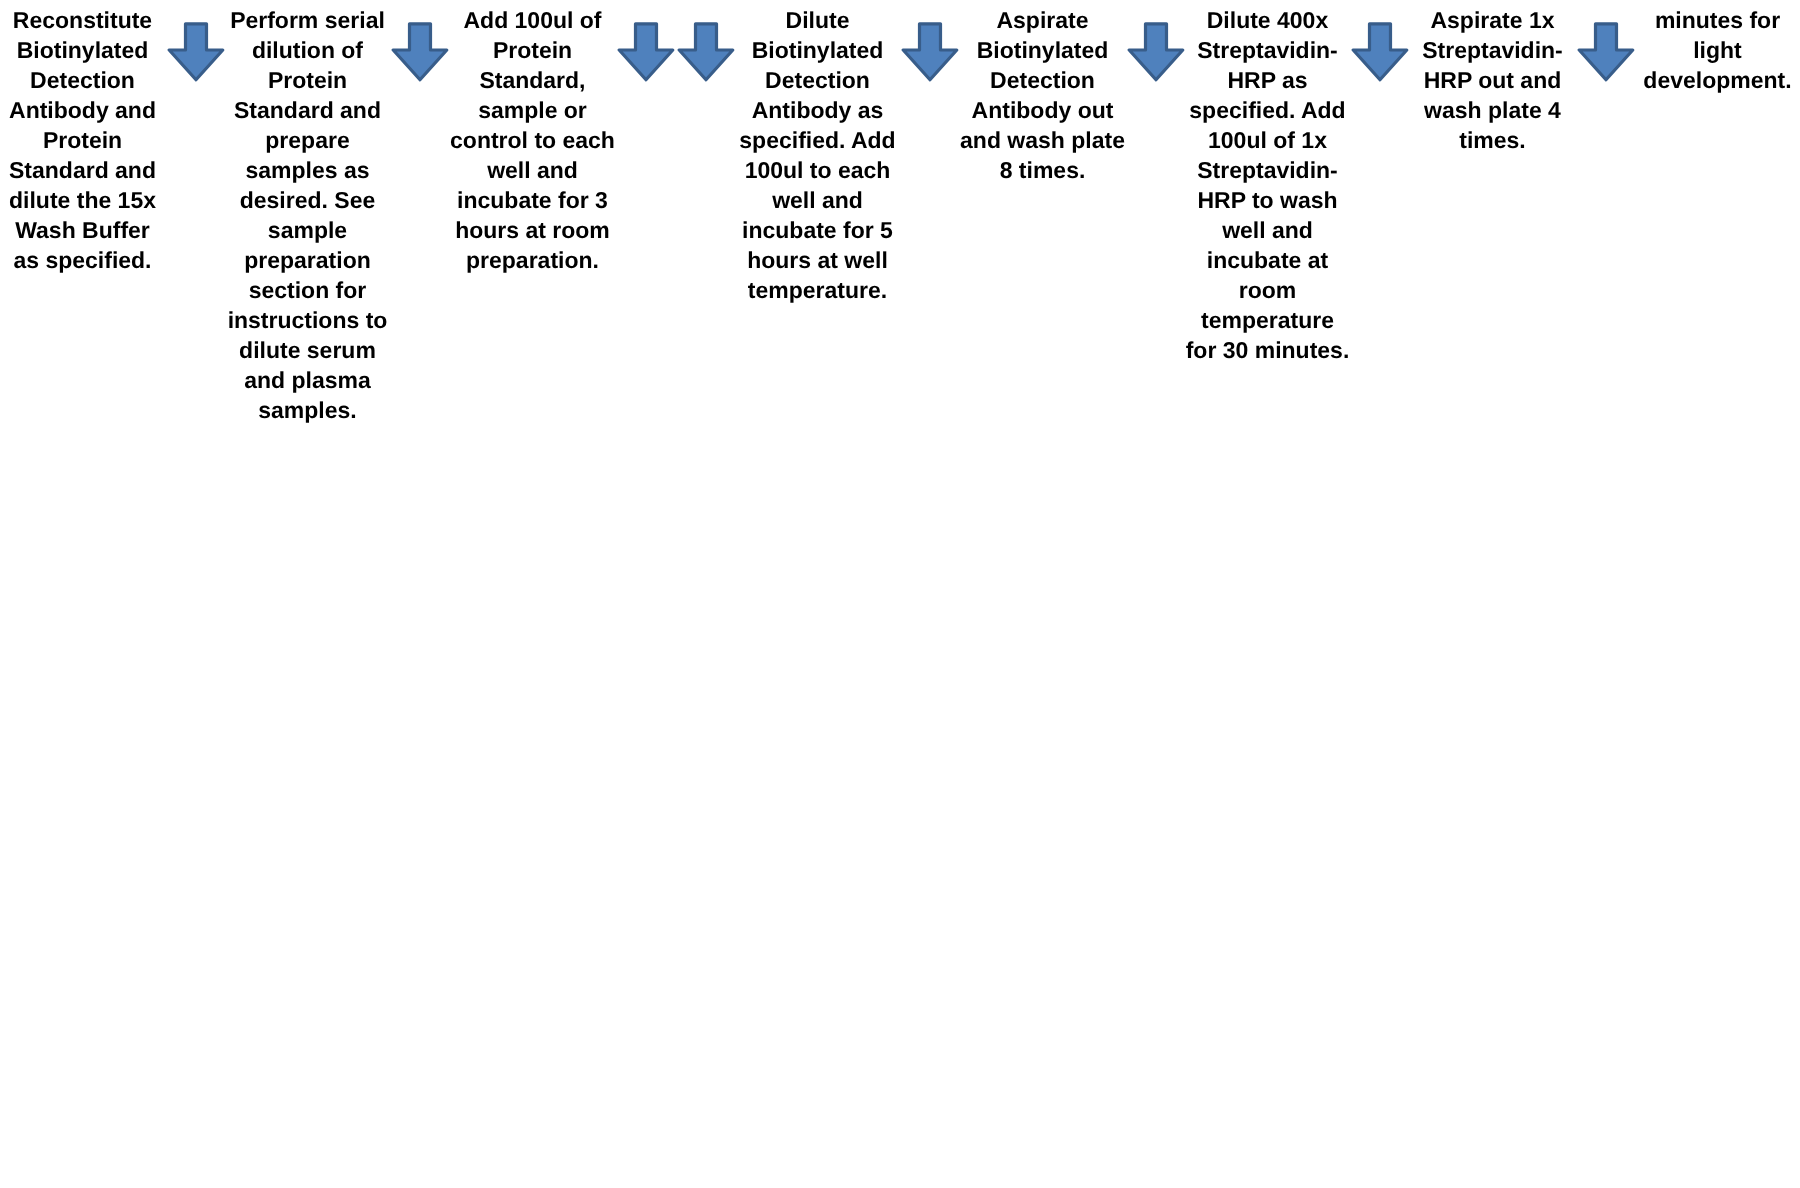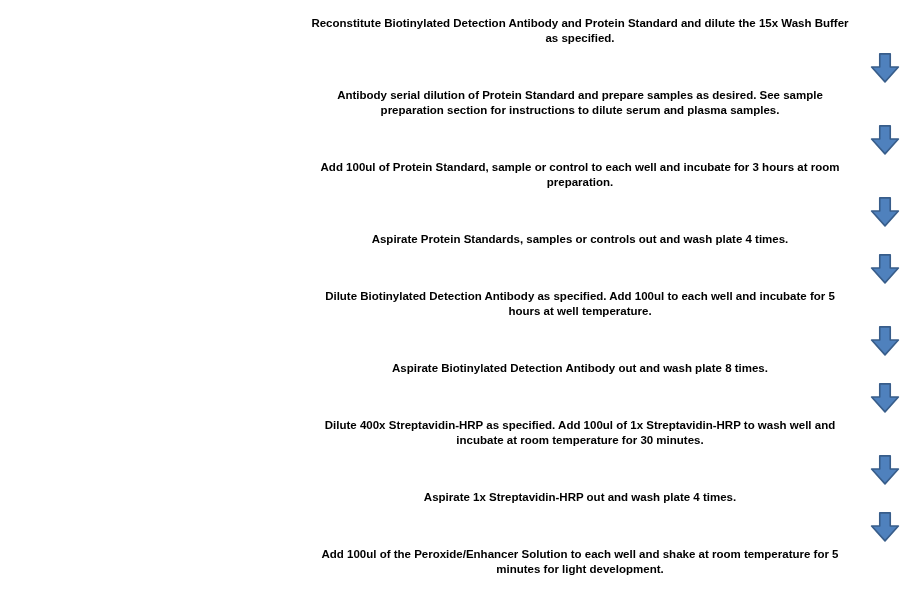--- a/index.html
+++ b/index.html
@@ -7,24 +7,24 @@
     margin: 0;
     padding: 0;
     background: #ffffff;
     width: 900px;
     height: 594px;
     overflow: hidden;
     font-family: "Liberation Sans", sans-serif;
   }
   .flow {
     width: 900px;
-    padding-top: 16px;
+    padding-top: 4px;
     display: flex;
-    flex-direction: column;
-    align-items: flex-end;
+    flex-direction: row;
+    align-items: flex-start;
   }
   .step {
     width: 640px;
     display: flex;
     justify-content: center;
   }
   .step-text {
     font-size: 11.5px;
     font-weight: bold;
     color: #000000;
@@ -57,21 +57,21 @@
   </div>
 
   <div class="arrow">
     <svg width="30" height="30" viewBox="0 0 30 30" aria-hidden="true">
       <path class="arrow-shape" d="M 9.75 0.9 L 20.25 0.9 L 20.25 14 L 28.4 14 L 15 28.9 L 1.6 14 L 9.75 14 Z" fill="#4f81bd" stroke="#385d8a"></path>
     </svg>
   </div>
 
   <div class="step">
     <div class="step-text">
-        <div class="line">Antibody serial dilution of Protein Standard and prepare samples as desired. See sample</div>
+        <div class="line">Perform serial dilution of Protein Standard and prepare samples as desired. See sample</div>
         <div class="line">preparation section for instructions to dilute serum and plasma samples.</div>
       </div>
   </div>
 
   <div class="arrow">
     <svg width="30" height="30" viewBox="0 0 30 30" aria-hidden="true">
       <path class="arrow-shape" d="M 9.75 0.9 L 20.25 0.9 L 20.25 14 L 28.4 14 L 15 28.9 L 1.6 14 L 9.75 14 Z" fill="#4f81bd" stroke="#385d8a"></path>
     </svg>
   </div>
 
@@ -81,25 +81,20 @@
         <div class="line">preparation.</div>
       </div>
   </div>
 
   <div class="arrow">
     <svg width="30" height="30" viewBox="0 0 30 30" aria-hidden="true">
       <path class="arrow-shape" d="M 9.75 0.9 L 20.25 0.9 L 20.25 14 L 28.4 14 L 15 28.9 L 1.6 14 L 9.75 14 Z" fill="#4f81bd" stroke="#385d8a"></path>
     </svg>
   </div>
 
-  <div class="step">
-    <div class="step-text">
-        <div class="line">Aspirate Protein Standards, samples or controls out and wash plate 4 times.</div>
-      </div>
-  </div>
 
   <div class="arrow">
     <svg width="30" height="30" viewBox="0 0 30 30" aria-hidden="true">
       <path class="arrow-shape" d="M 9.75 0.9 L 20.25 0.9 L 20.25 14 L 28.4 14 L 15 28.9 L 1.6 14 L 9.75 14 Z" fill="#4f81bd" stroke="#385d8a"></path>
     </svg>
   </div>
 
   <div class="step">
     <div class="step-text">
         <div class="line">Dilute Biotinylated Detection Antibody as specified. Add 100ul to each well and incubate for 5</div>
@@ -145,17 +140,16 @@
   </div>
 
   <div class="arrow">
     <svg width="30" height="30" viewBox="0 0 30 30" aria-hidden="true">
       <path class="arrow-shape" d="M 9.75 0.9 L 20.25 0.9 L 20.25 14 L 28.4 14 L 15 28.9 L 1.6 14 L 9.75 14 Z" fill="#4f81bd" stroke="#385d8a"></path>
     </svg>
   </div>
 
   <div class="step">
     <div class="step-text">
-        <div class="line">Add 100ul of the Peroxide/Enhancer Solution to each well and shake at room temperature for 5</div>
         <div class="line">minutes for light development.</div>
       </div>
   </div>
 </div>
 
 </body></html>

